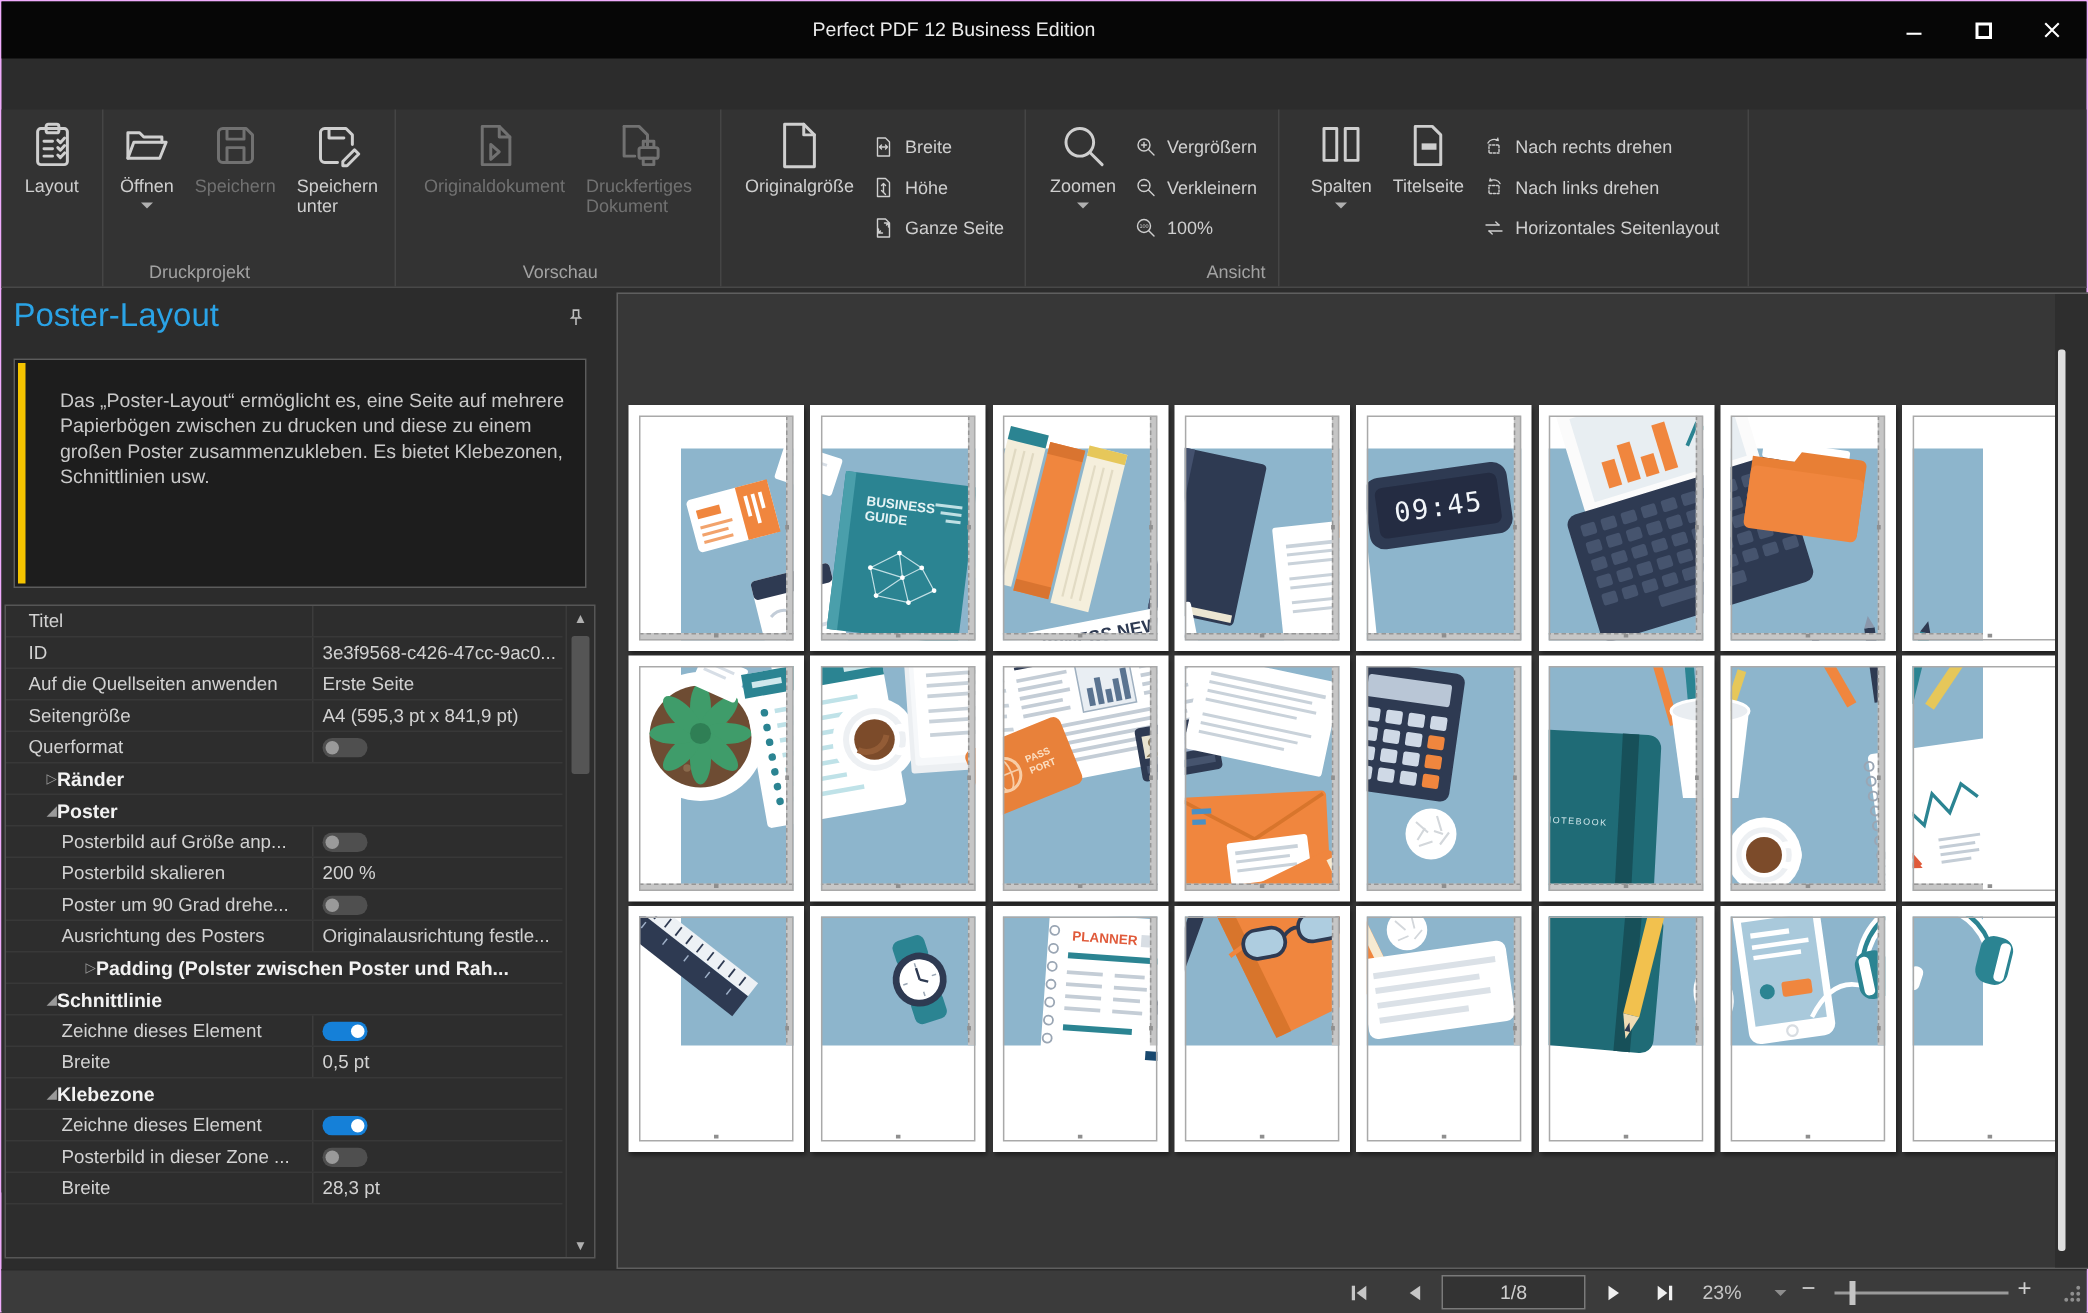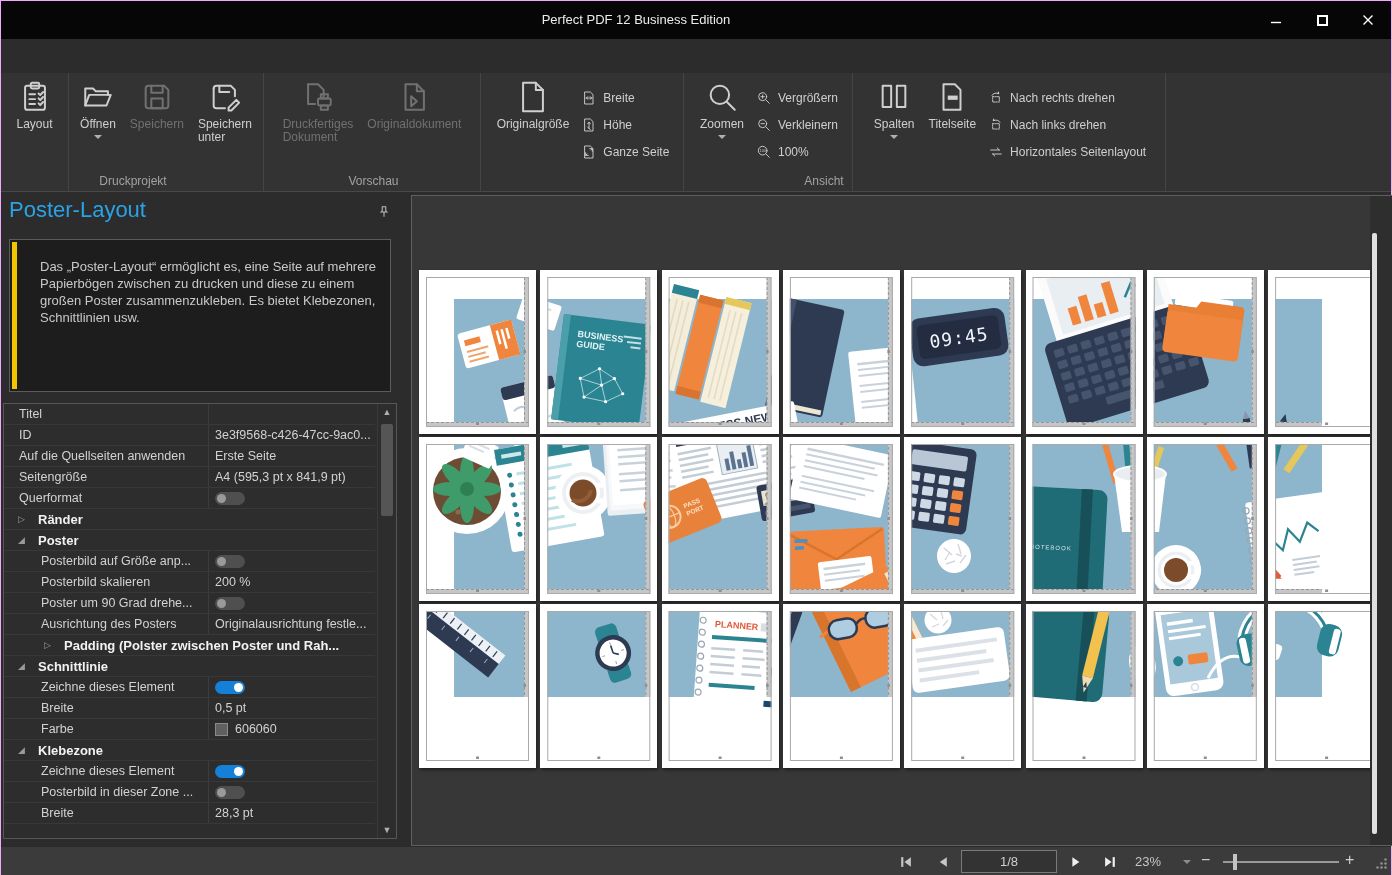--- a/index.html
+++ b/index.html
@@ -43,21 +43,21 @@
   .panel { position:absolute; left:0; top:192px; width:400px; height:602px; background:#2c2c2c; }
   .panel-title { position:absolute; left:8px; top:4px; font-size:22px; color:#2aa3e6; }
   .pin { position:absolute; right:10px; top:12px; color:#bdbdbd; }
   .infobox { position:absolute; left:8px; top:46px; width:382px; height:153px;
     background:#1d1d1d; border:1px solid #5c5c5c; }
   .ybar { position:absolute; left:2px; top:2px; bottom:2px; width:5px; background:#f5c400; }
   .info-text { position:absolute; left:30px; top:18px; right:14px; font-size:13px;
     line-height:17px; color:#c9c9c9; }
   .pgrid { position:absolute; left:2px; top:210px; width:394px; height:436px;
     background:#2d2d2d; border:1px solid #565656; overflow:hidden; }
-  #prop-rows { position:absolute; left:0; top:0; right:21px; }
+  #prop-rows { position:absolute; left:0; top:0; right:21px;text-align:right; }
   .prow { height:21px; border-bottom:1px solid #383838; display:flex; align-items:center;
     font-size:12.5px; color:#d2d2d2; }
   .plbl { width:205px; border-right:1px solid #3c3c3c; padding-left:15px; height:100%;
     display:flex; align-items:center; white-space:nowrap; overflow:hidden; }
   .prow.ind1 .plbl { padding-left:37px; }
   .pval { flex:1; padding-left:6px; white-space:nowrap; overflow:hidden; display:flex; align-items:center; }
   .prow.pgroup { font-weight:bold; color:#f2f2f2; font-size:13px; padding-left:14px; }
   .prow.pgroup.ind1 { padding-left:40px; }
   .tri { font-size:9px; color:#9a9a9a; width:20px; font-weight:normal; }
   .toggle { width:30px; height:13px; border-radius:7px; background:#4f4f4f; position:relative; display:inline-block; }
@@ -160,36 +160,36 @@
               <path d="M8 4v4.5h7"></path>
               <path d="M14.5 19.5l5.5-5.5 2 2-5.5 5.5h-2z"></path>
             </svg>
             <span class="lbl">Speichern
 unter</span>
           </div>
         </div>
         <div class="rib-section" style="width: 217px;">
           <div class="bigbtn disabled">
             <svg viewBox="0 0 24 24" width="34" height="34" fill="none" stroke="currentColor" stroke-width="1.4" stroke-linecap="round" stroke-linejoin="round">
+              <path d="M6 3h8l5 5v13H6z"></path>
+              <path d="M14 3v5h5"></path>
+              <path d="M10 11.5l4 3.5-4 3.5z"></path>
+            </svg>
+            <span class="lbl">Originaldokument</span>
+          </div>
+          <div class="bigbtn disabled">
+            <svg viewBox="0 0 24 24" width="34" height="34" fill="none" stroke="currentColor" stroke-width="1.4" stroke-linecap="round" stroke-linejoin="round">
               <path d="M5 3h7l4 4v5"></path>
               <path d="M5 3v14h5"></path>
               <rect x="12" y="13" width="9" height="5" rx="1"></rect>
               <rect x="14" y="10" width="5" height="3"></rect>
               <rect x="14" y="18" width="5" height="3"></rect>
             </svg>
             <span class="lbl">Druckfertiges
 Dokument</span>
-          </div>
-          <div class="bigbtn disabled">
-            <svg viewBox="0 0 24 24" width="34" height="34" fill="none" stroke="currentColor" stroke-width="1.4" stroke-linecap="round" stroke-linejoin="round">
-              <path d="M6 3h8l5 5v13H6z"></path>
-              <path d="M14 3v5h5"></path>
-              <path d="M10 11.5l4 3.5-4 3.5z"></path>
-            </svg>
-            <span class="lbl">Originaldokument</span>
           </div>
         </div>
         <div class="rib-section" style="width: 203px;">
           <div class="bigbtn">
             <svg viewBox="0 0 24 24" width="34" height="34" fill="none" stroke="currentColor" stroke-width="1.4" stroke-linecap="round" stroke-linejoin="round">
               <path d="M5 2h9l5 5v15H5z"></path>
               <path d="M14 2v5h5"></path>
             </svg>
             <span class="lbl">Originalgröße</span>
           </div>
@@ -396,27 +396,20 @@
             <span class="pval">
               <span class="toggle on">
                 <span class="knob"></span>
               </span>
             </span>
           </div>
           <div class="prow ind1">
             <span class="plbl">Breite</span>
             <span class="pval">
               <span>0,5 pt</span>
-            </span>
-          </div>
-          <div class="prow ind1">
-            <span class="plbl">Farbe</span>
-            <span class="pval">
-              <span class="swatch" style="background:#606060"></span>
-              <span>606060</span>
             </span>
           </div>
           <div class="prow pgroup">
             <span class="tri">◢</span>
             <span class="glbl">Klebezone</span>
           </div>
           <div class="prow ind1">
             <span class="plbl">Zeichne dieses Element</span>
             <span class="pval">
               <span class="toggle on">

